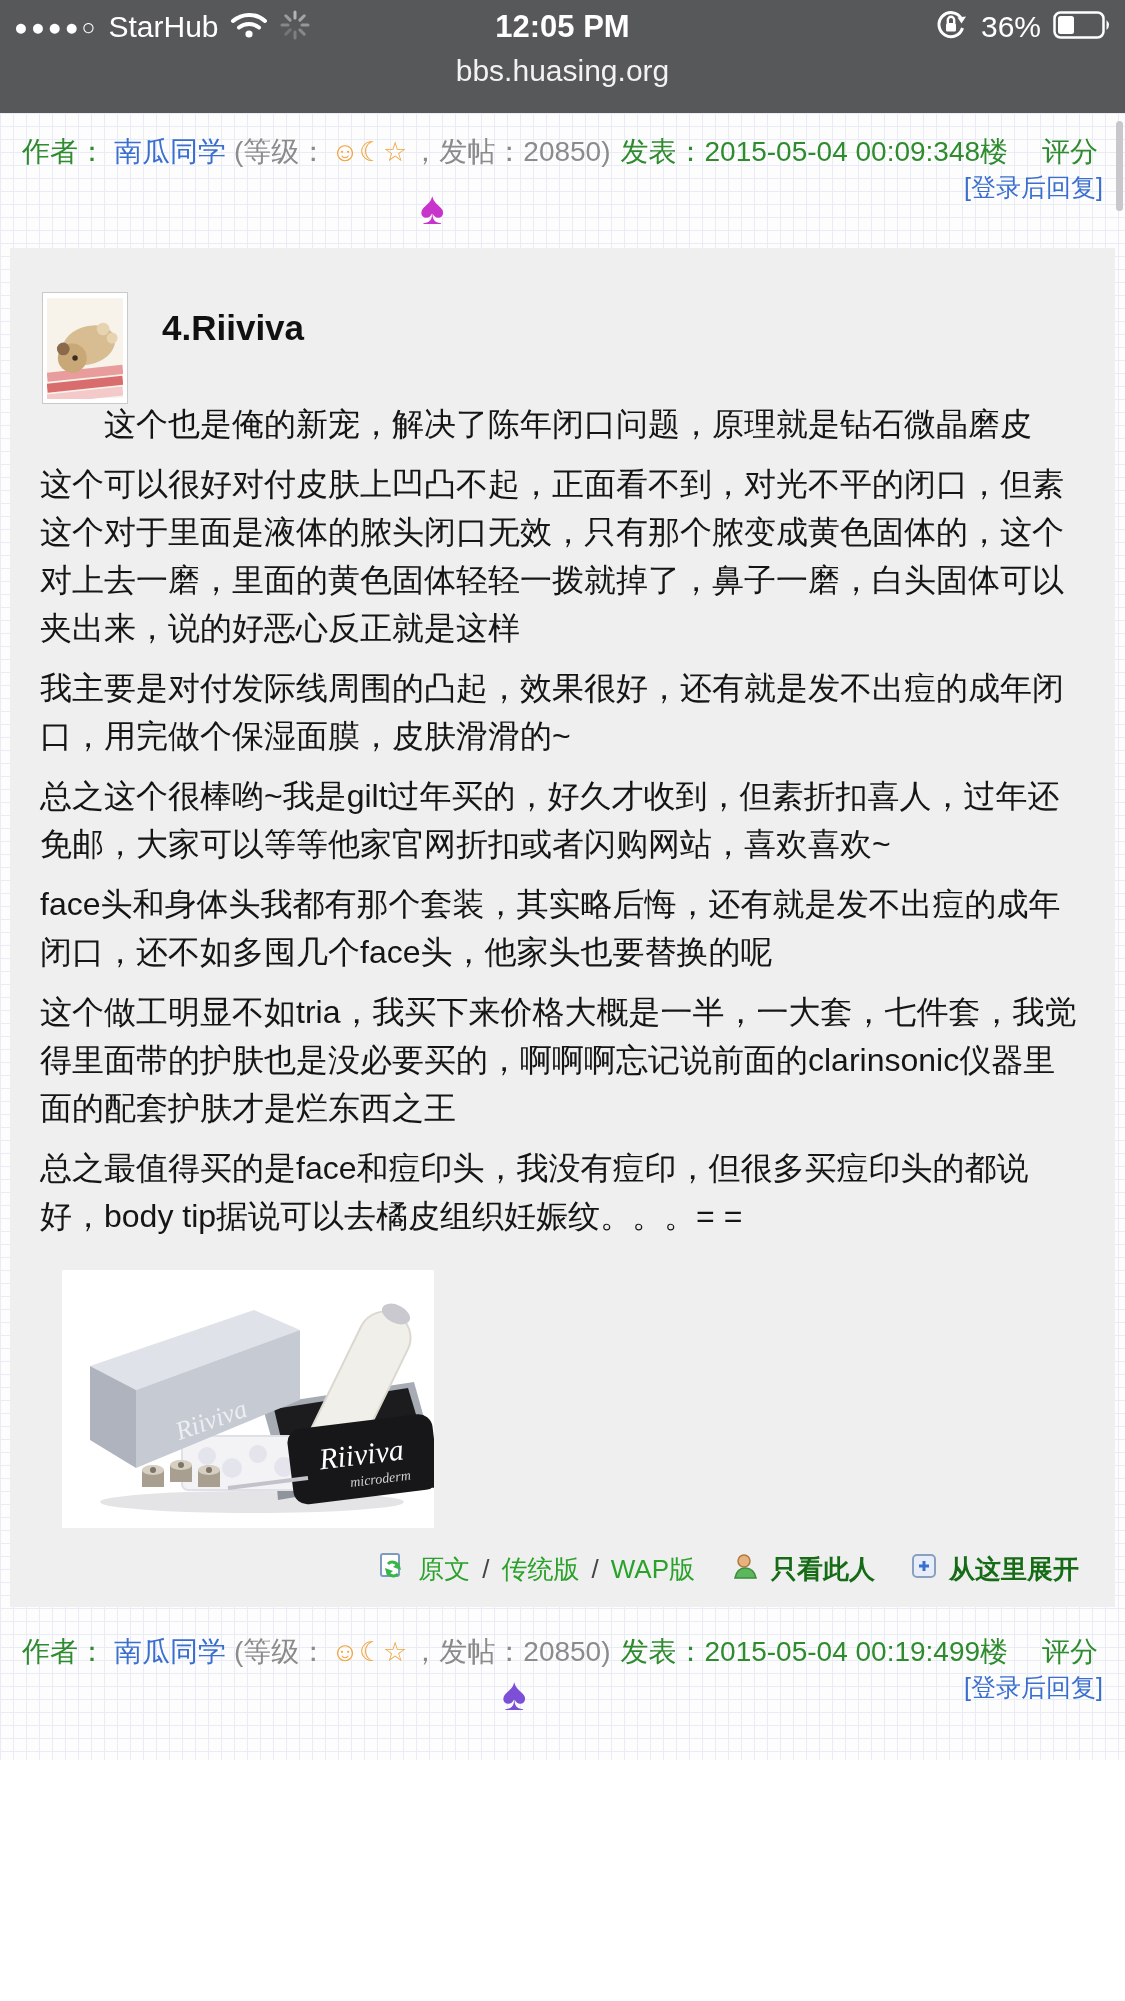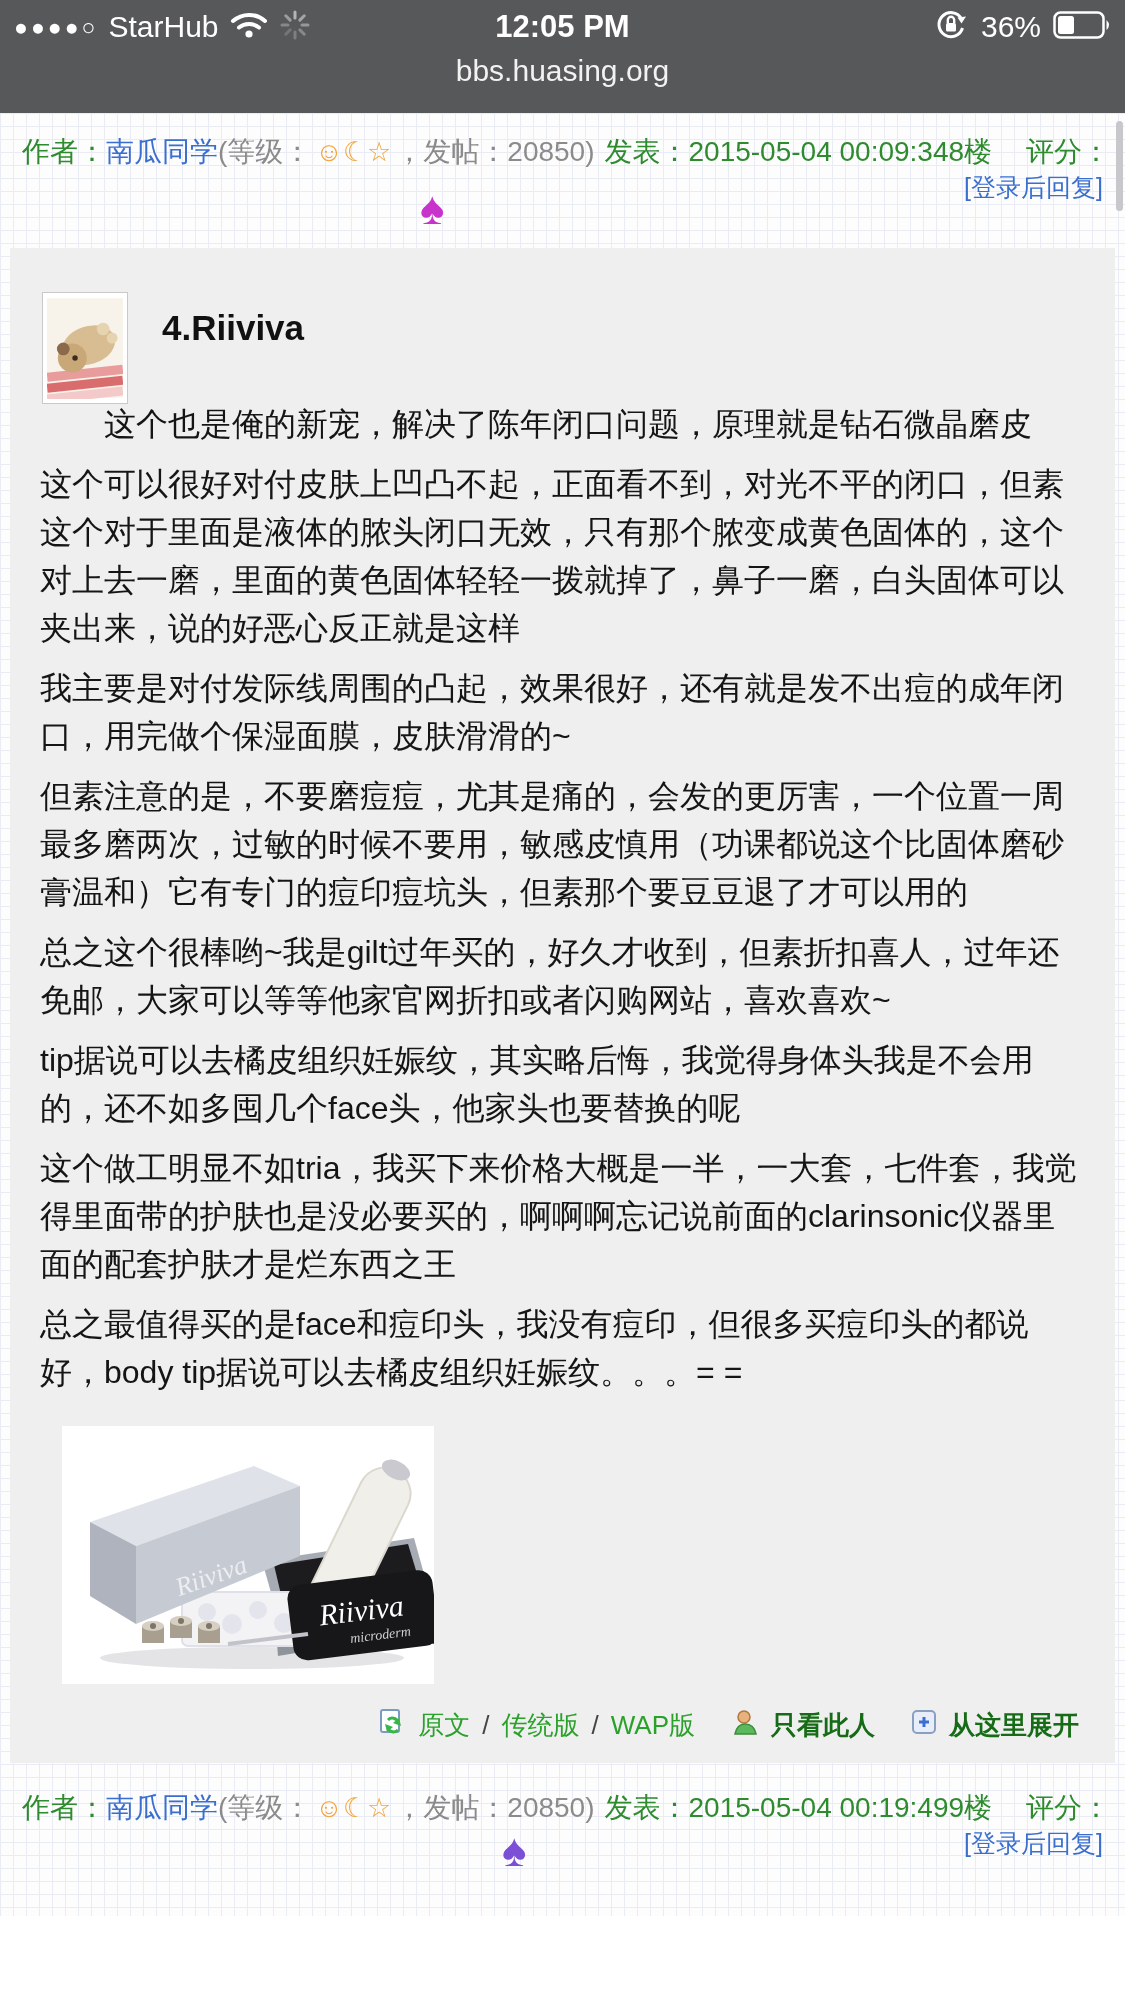--- a/index.html
+++ b/index.html
@@ -28,21 +28,21 @@
       linear-gradient(to bottom,#e9ecf5 1px,transparent 1px);
     background-size:13px 13px;
     padding:0 10px; position:relative;
   }
   .scrollbar { position:absolute; right:2px; top:8px; width:7px; height:90px; background:#c8c8cc; border-radius:4px; }
   
   .meta { position:relative; padding:20px 12px 0 12px; height:135px; }
   .meta2 { height:153px; padding-top:26px; }
   .meta-line { display:flex; align-items:baseline; white-space:nowrap; overflow:hidden; font-size:28px; }
   .meta-line .g { color:#2e8b2e; }
-  .meta-line a.b { color:#3a6fd0; text-decoration:none; margin:0 0;font-family:Liberation Mono, monospace; }
+  .meta-line a.b { color:#3a6fd0; text-decoration:none; margin:0 8px;font-family:Liberation Mono, monospace; }
   .meta-line .gr { color:#8b8b8b; }
   .meta-line .em { color:#f2a33c; margin:0 4px; font-size:27px; }
   .meta-line .posted { margin-left:10px; }
   .meta-line .floor { margin-left:auto; flex-shrink:0; }
   .meta-line .rating { margin-left:34px; flex-shrink:0; }
   .meta-reply { text-align:right; }
   .meta-reply a { color:#3a6fd0; font-size:25px; text-decoration:none; }
   .spade { position:absolute; font-size:46px; line-height:1; }
   .spade-top { left:410px; top:72px; color:#c833cc; }
   .spade-bottom { left:492px; top:64px; color:#7b4fd6; }
@@ -156,23 +156,22 @@
           <circle cx="62" cy="34" r="7" fill="#e6d3b0"></circle>
           <circle cx="72" cy="44" r="6" fill="#e6d3b0"></circle>
         </svg>
       </div>
       <h2 class="post-title">4.Riiviva</h2>
     </div>
 
     <p class="first">这个也是俺的新宠，解决了陈年闭口问题，原理就是钻石微晶磨皮</p>
     <p>这个可以很好对付皮肤上凹凸不起，正面看不到，对光不平的闭口，但素这个对于里面是液体的脓头闭口无效，只有那个脓变成黄色固体的，这个对上去一磨，里面的黄色固体轻轻一拨就掉了，鼻子一磨，白头固体可以夹出来，说的好恶心反正就是这样</p>
     <p>我主要是对付发际线周围的凸起，效果很好，还有就是发不出痘的成年闭口，用完做个保湿面膜，皮肤滑滑的~</p>
-    <p>但素注意的是，不要磨痘痘，尤其是痛的，会发的更厉害，一个位置一周最多磨两次，过敏的时候不要用，敏感皮慎用（功课都说这个比固体磨砂膏温和）它有专门的痘印痘坑头，但素那个要豆豆退了才可以用的</p>
     <p>总之这个很棒哟~我是gilt过年买的，好久才收到，但素折扣喜人，过年还免邮，大家可以等等他家官网折扣或者闪购网站，喜欢喜欢~</p>
-    <p>tip据说可以去橘皮组织妊娠纹，其实略后悔，我觉得身体头我是不会用的，还不如多囤几个face头，他家头也要替换的呢</p>
+    <p>face头和身体头我都有那个套装，其实略后悔，还有就是发不出痘的成年闭口，还不如多囤几个face头，他家头也要替换的呢</p>
     <p>这个做工明显不如tria，我买下来价格大概是一半，一大套，七件套，我觉得里面带的护肤也是没必要买的，啊啊啊忘记说前面的clarinsonic仪器里面的配套护肤才是烂东西之王</p>
     <p>总之最值得买的是face和痘印头，我没有痘印，但很多买痘印头的都说好，body tip据说可以去橘皮组织妊娠纹。。。= =</p>
 
     <div class="product">
       <svg viewBox="0 0 372 258">
         <rect width="372" height="258" fill="#ffffff"></rect>
         <ellipse cx="190" cy="232" rx="152" ry="11" fill="#e4e4e7"></ellipse>
 
         <polygon points="212,182 362,152 358,206 216,230" fill="#8f949c"></polygon>
         <polygon points="200,135 352,112 364,155 214,184" fill="#a7acb4"></polygon>

